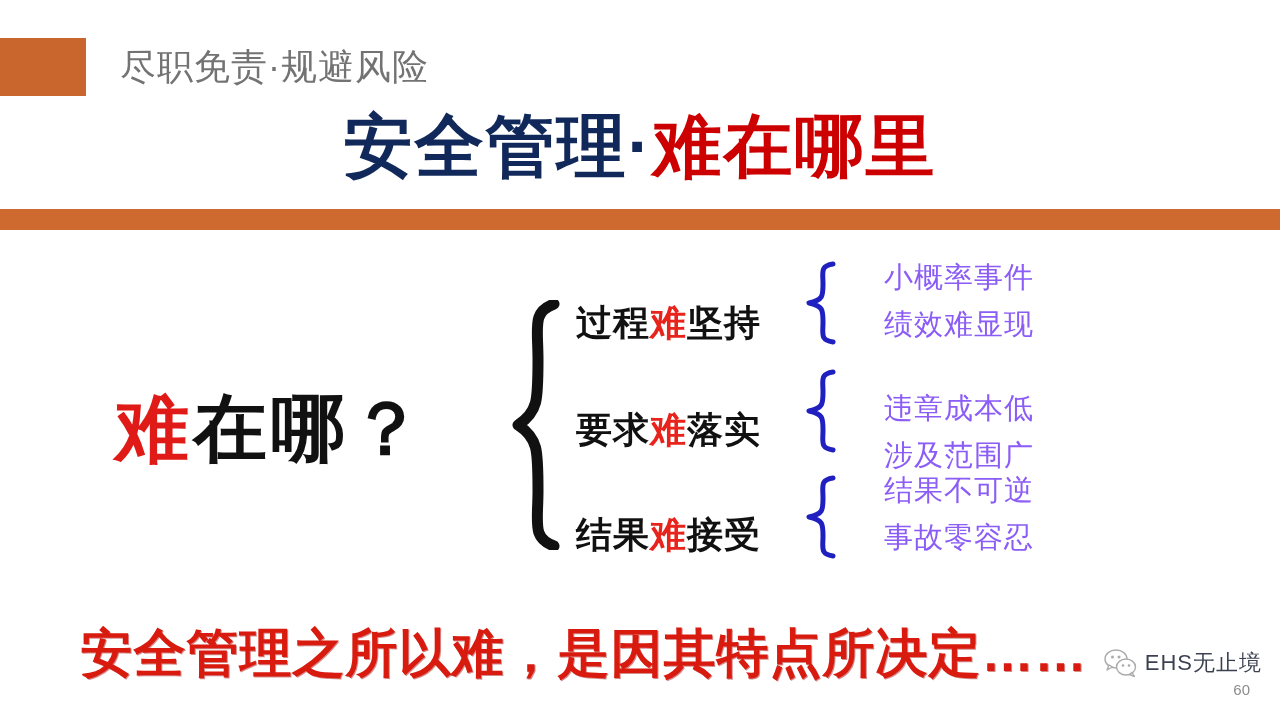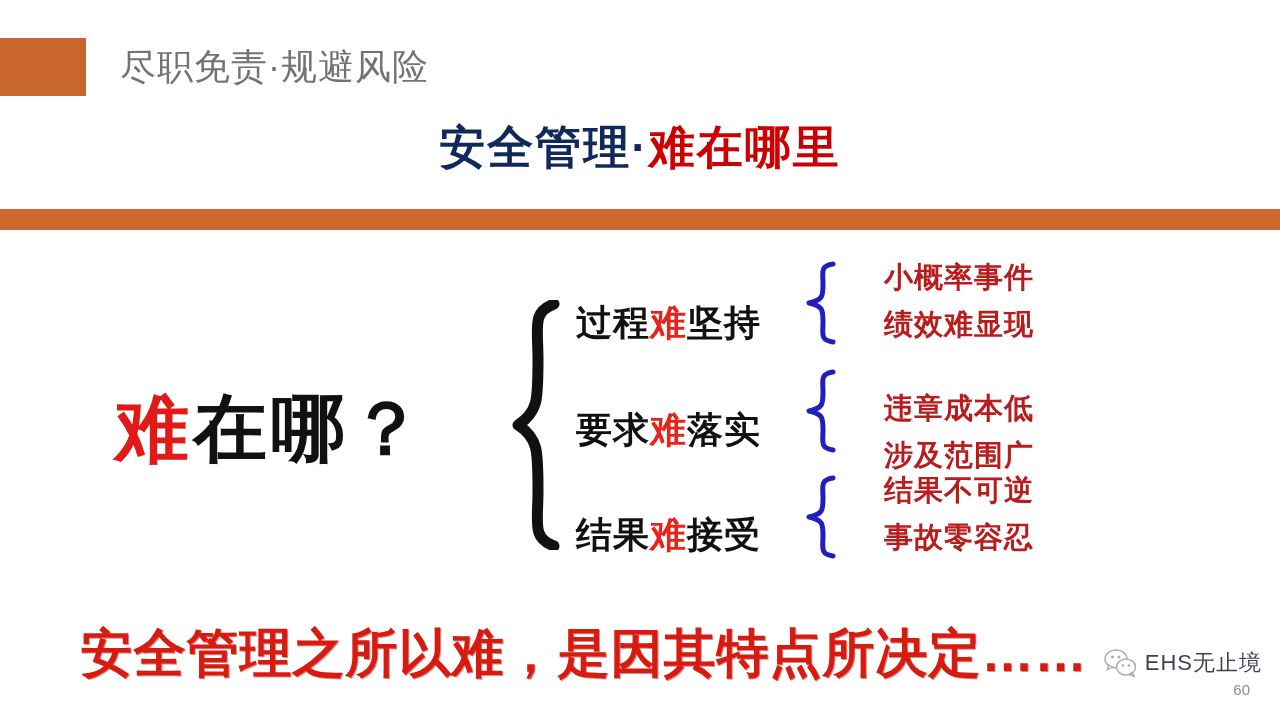--- a/index.html
+++ b/index.html
@@ -40,21 +40,21 @@
     white-space: nowrap;
     margin-left: 16px;
   }
 
   .main-title {
     position: absolute;
     left: 0;
     top: 110px;
     width: 1280px;
     text-align: center;
-    font-size: 46px;
+    font-size: 69px;
     line-height: 74px;
     font-weight: 800;
     letter-spacing: 2px;
     white-space: nowrap;
   }
   .main-title .nav { color: #10295a; }
   .main-title .red { color: #cc0000; }
 
   .hdr-rule {
     position: absolute;
@@ -129,22 +129,22 @@
   .right-group {
     position: absolute;
     left: 884px;
   }
   .rg-1 { top: 14px; }
   .rg-2 { top: 121px; margin-top: 24px; }
   .rg-3 { top: 227px; }
   .right-line {
     font-size: 29px;
     line-height: 47px;
-    font-weight: 700;
-    color: #b91c1c;
+    font-weight: 400;
+    color: #8b5cf6;
     white-space: nowrap;
     letter-spacing: 1px;
   }
 
   
   .bottom-line {
     position: absolute;
     left: 0;
     top: 378px;
     width: 1168px;

